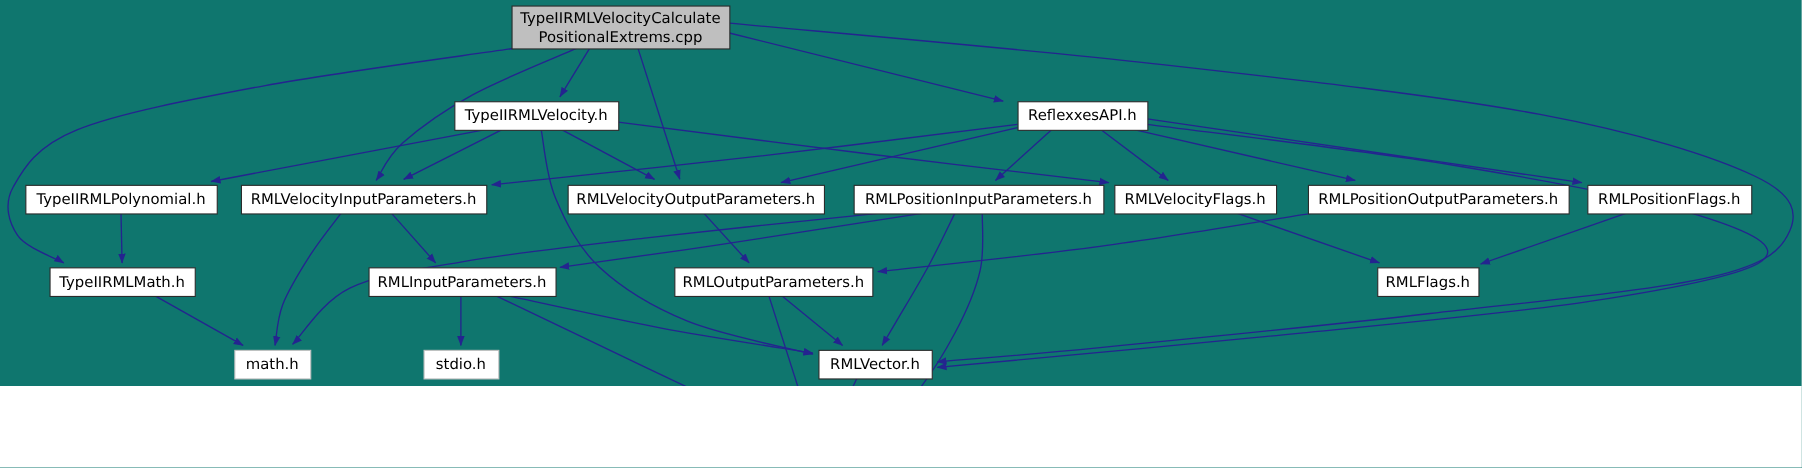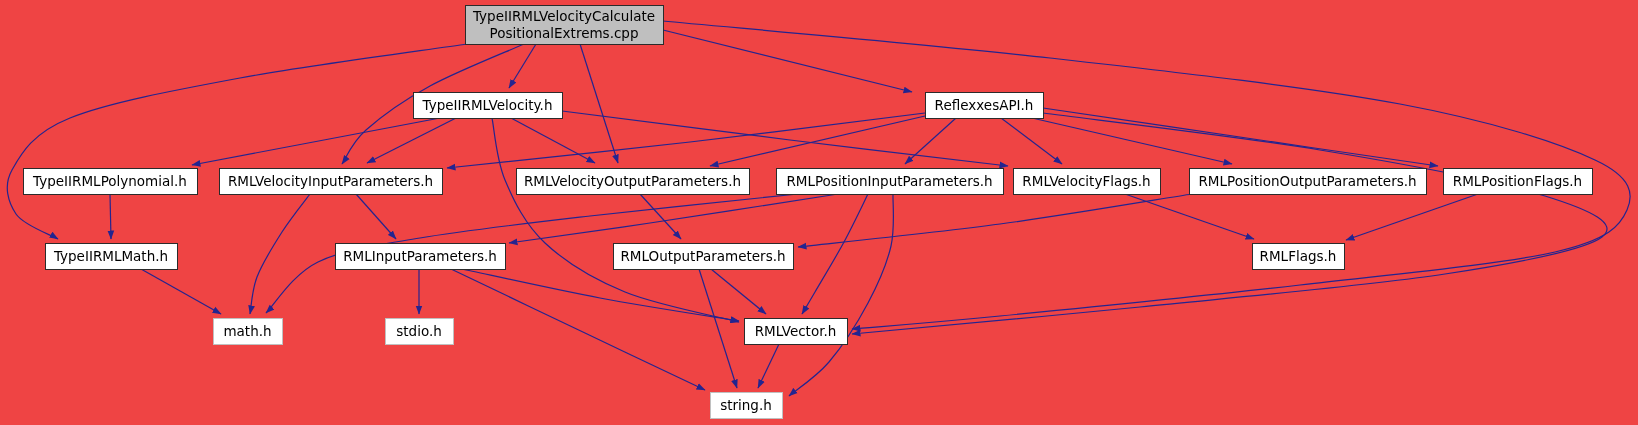--- a/index.html
+++ b/index.html
@@ -1,16 +1,16 @@
 <!DOCTYPE html>
 <html><head>
 <meta charset="utf-8">
 <style>
   html,body{margin:0;padding:0;background:#ffffff;}
-  #stage{position:relative;width:1638px;height:425px;background:#ef4444;overflow:hidden;text-align:center;}
+  #stage{position:relative;width:1638px;height:351px;background:#0f766e;overflow:hidden;text-align:center;}
   svg{display:block;}
   text{font-family:"DejaVu Sans","Liberation Sans",sans-serif;fill:#000000;}
   .node-label{font-size:13.5px;}
   .edge{fill:none;stroke-width:1.2;}
 </style>
 </head>
 <body>
 
 <div id="stage">
   <svg id="graph-svg" width="1638" height="425" viewBox="0 0 1638 425">

